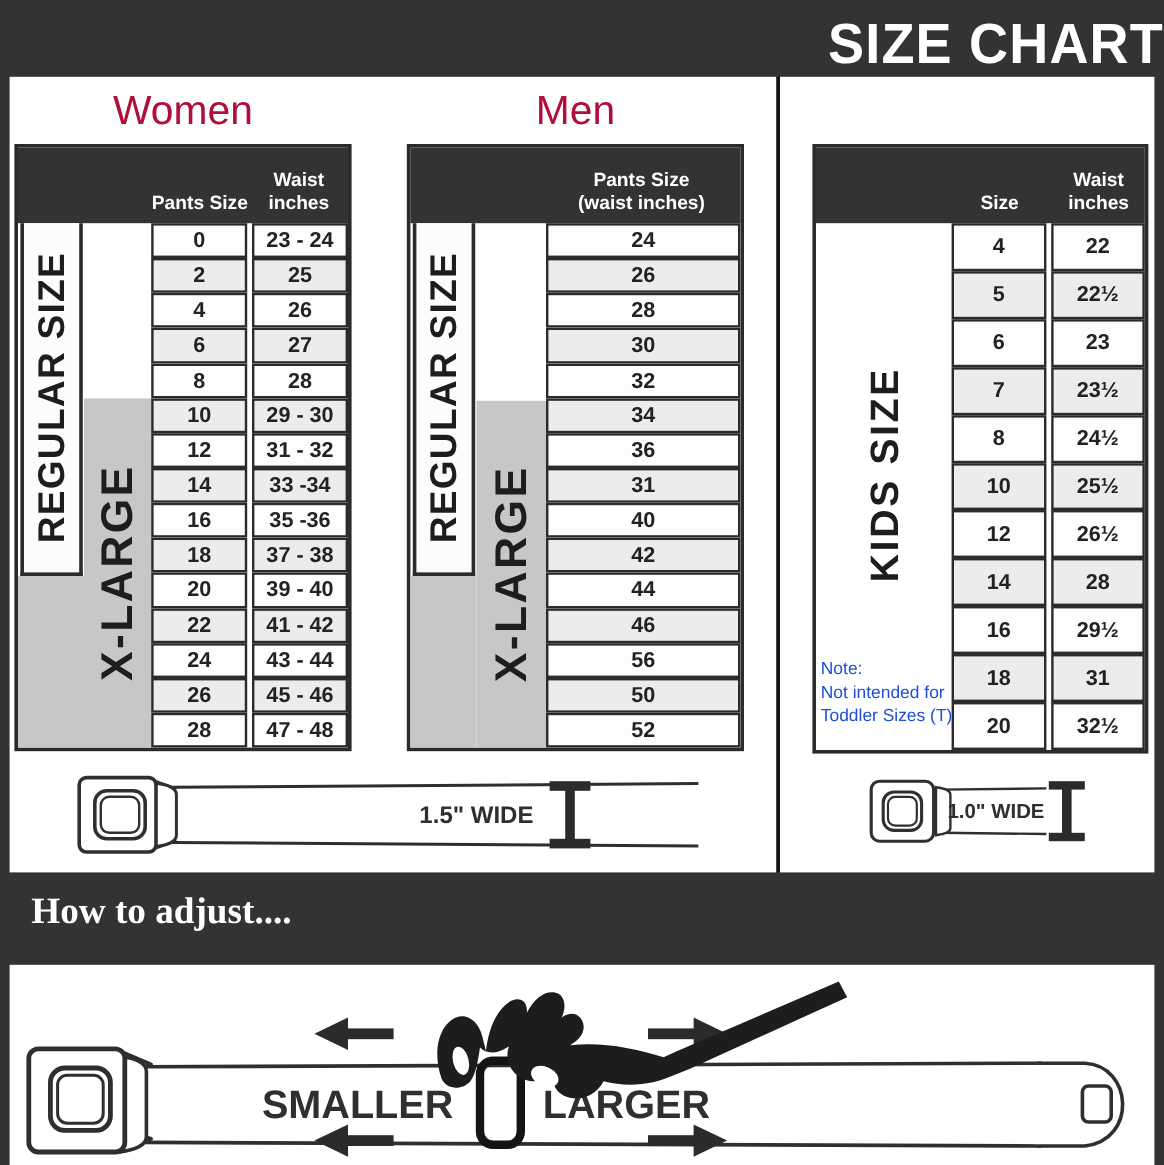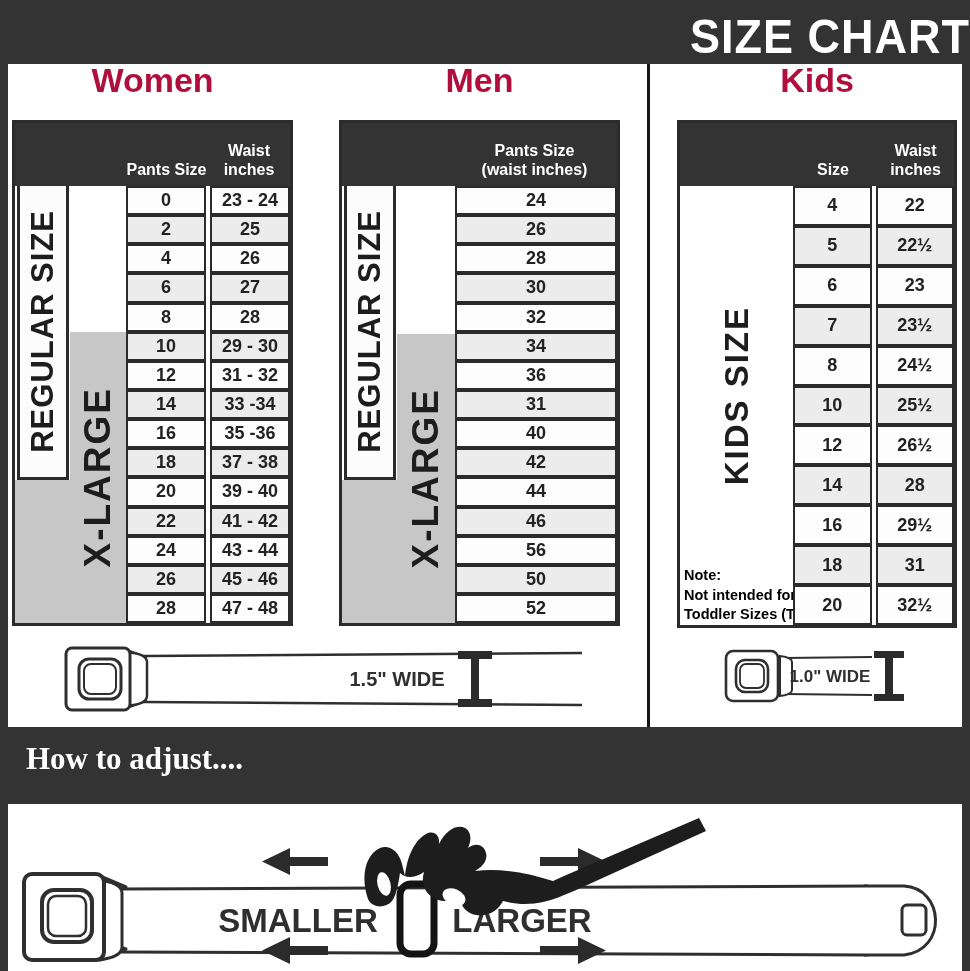--- a/index.html
+++ b/index.html
@@ -11,22 +11,22 @@
   }
   
   .title-band{position:absolute;left:0;top:0;width:100%;height:73px;
     display:flex;align-items:center;justify-content:flex-end;}
   .title-text{color:#fff;font-size:45px;font-weight:700;letter-spacing:1px;transform:scaleY(1.05);}
   
   .panel-left{position:absolute;left:8px;top:64px;width:639px;height:663px;background:#fff;}
   .panel-kids{position:absolute;left:650px;top:64px;width:312px;height:663px;background:#fff;}
   .divider{position:absolute;left:647px;top:64px;width:3px;height:663px;background:#161616;}
   
-  .col-heading{position:absolute;top:60px;height:40px;display:flex;align-items:center;justify-content:center;
-    color:var(--crimson,#b00f3c);font-size:34px;font-weight:700;}
+  .col-heading{position:absolute;top:72px;height:40px;display:flex;align-items:center;justify-content:center;
+    color:var(--crimson,#b00f3c);font-size:34px;font-weight:400;}
   .h-women{left:12px;width:281px;}
   .h-men{left:339px;width:281px;}
   .h-kids{left:677px;width:280px;}
   
   .table{position:absolute;top:120px;background:#fff;border:3px solid var(--line,#2b2b2b);box-sizing:border-box;}
   .t-women{left:12px;width:281px;height:506px;}
   .t-men{left:339px;width:281px;height:506px;}
   .t-kids{left:677px;width:280px;height:508px;}
   .thead{position:absolute;left:0;top:0;right:0;height:63px;background:var(--charcoal,#333);
     color:#fff;font-weight:700;font-size:16px;}
@@ -44,22 +44,22 @@
   .xl-col{position:absolute;left:55px;top:146px;width:56px;bottom:0;background:var(--gray_band,#c7c7c7);
     display:flex;align-items:center;justify-content:center;}
   .t-men .xl-col{left:55px;width:58px;top:148px;}
   .xl-foot{position:absolute;left:0;top:294px;width:55px;bottom:0;background:var(--gray_band,#c7c7c7);}
   .vtext{writing-mode:vertical-rl;transform:rotate(180deg);white-space:nowrap;
     font-weight:700;color:#1d1d1d;font-size:31px;letter-spacing:1px;}
   .vtext.xl{font-size:37px;letter-spacing:2px;}
   .vtext.kids{font-size:33px;letter-spacing:2px;}
   .kids-label{position:absolute;left:0;top:40px;width:113px;height:340px;
     display:flex;align-items:center;justify-content:center;}
-  .note{position:absolute;left:4px;bottom:0;font-size:14.5px;font-weight:700;
-    color:#000000;line-height:1.35;}
+  .note{position:absolute;left:4px;bottom:17px;font-size:14.5px;font-weight:400;
+    color:#1d4ed8;line-height:1.35;}
   
   .rows{position:absolute;top:0;bottom:0;display:flex;flex-direction:column;}
   .rows-women{left:111px;width:164px;}
   .rows-men{left:113px;width:162px;}
   .rows-kids{left:113px;width:161px;}
   .trow{flex:1;display:flex;gap:4px;}
   .cell{flex:1;box-sizing:border-box;border:2px solid var(--line,#2b2b2b);
     display:flex;align-items:center;justify-content:center;
     font-size:18px;font-weight:700;color:#222;background:#fdfdfd;}
   .trow:nth-of-type(even) .cell{background:var(--row_alt,#ececec);}
@@ -81,21 +81,20 @@
   <div class="title-band">
     <div class="title-text">SIZE CHART</div>
   </div>
 
   <div class="panel-left"></div>
   <div class="panel-kids"></div>
   <div class="divider"></div>
 
   <div class="col-heading h-women">Women</div>
   <div class="col-heading h-men">Men</div>
-  <div class="col-heading h-kids">Kids</div>
 
   <div class="table t-women">
     <div class="thead">
       <div class="th w-col1">Pants Size</div>
       <div class="th w-col2">Waist inches</div>
     </div>
     <div class="tbody">
       <div class="xl-foot"></div>
       <div class="xl-col">
         <span class="vtext xl">X-LARGE</span>

